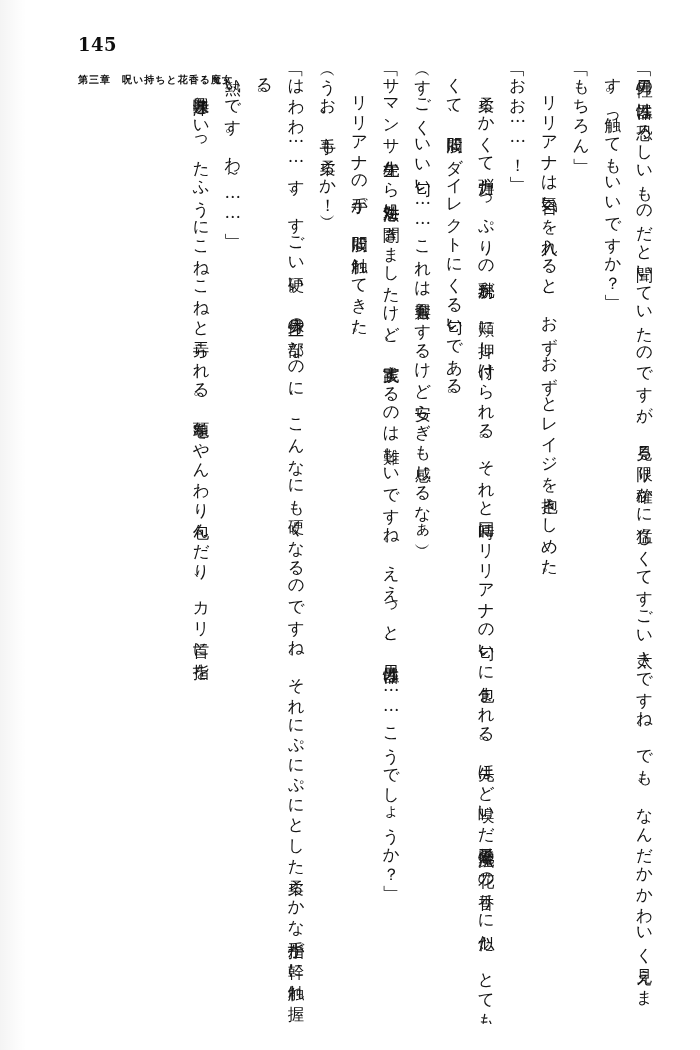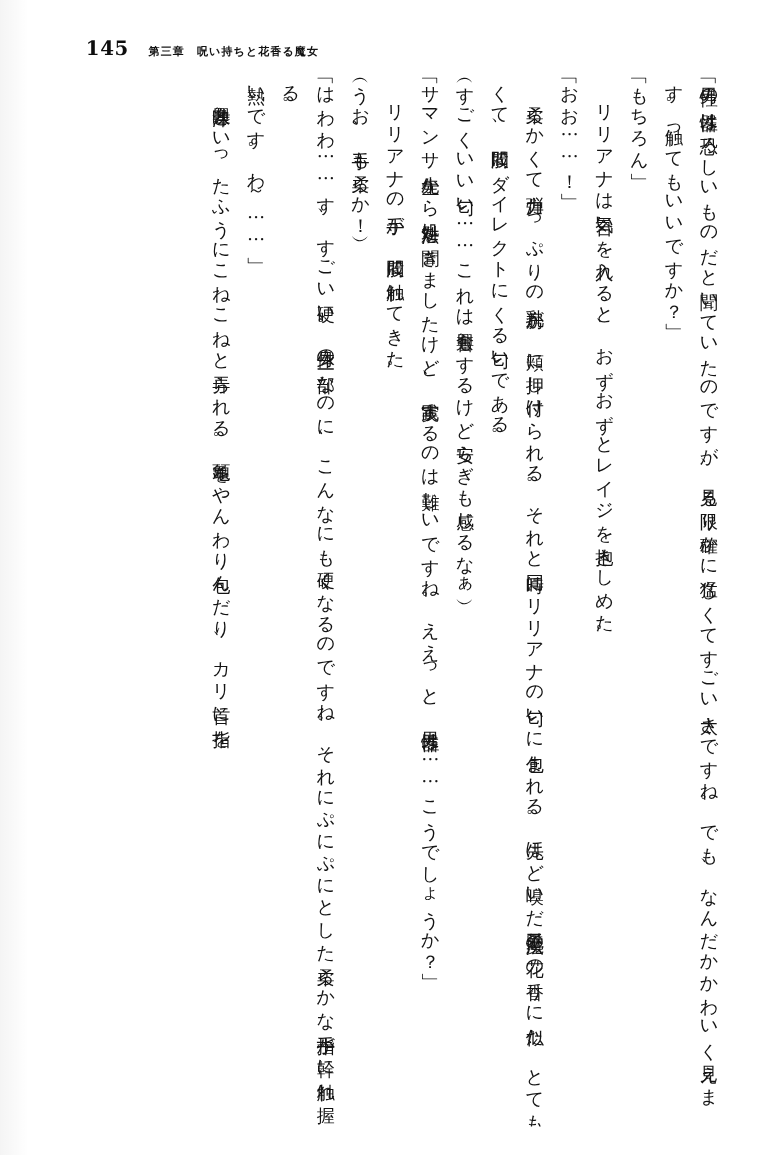--- a/index.html
+++ b/index.html
@@ -25,20 +25,21 @@
 
   
   .header {
     position: absolute;
     top: 34px;
     left: 78px;
     display: flex;
     align-items: baseline;
     gap: 18px;
     white-space: nowrap;
+    flex-direction: column;
   }
   .page-number {
     font-size: 18px;
     font-weight: bold;
     letter-spacing: 0.5px;
     color: #0e0e0e;
   }
   .running-head {
     font-size: 10px;
     font-weight: bold;

